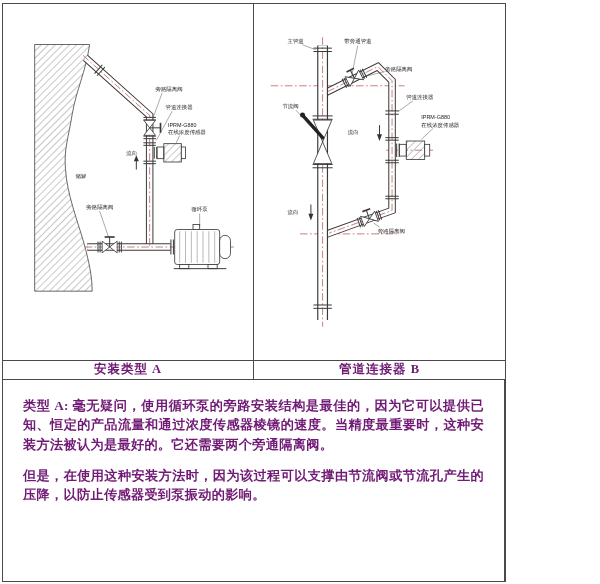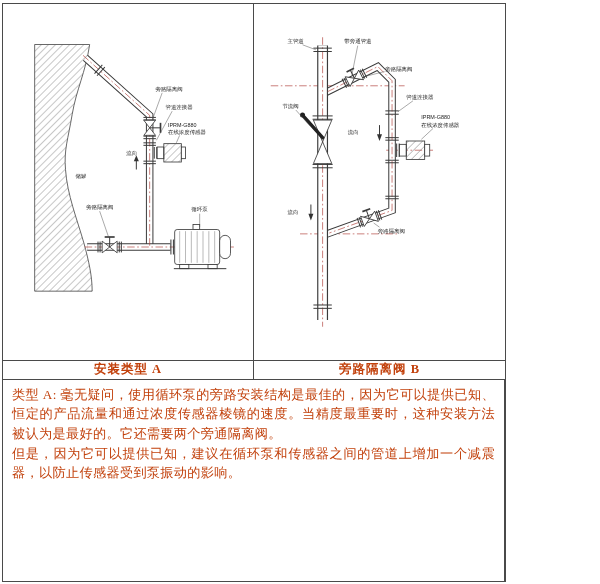--- a/index.html
+++ b/index.html
@@ -4,42 +4,42 @@
 <style>
   :root{
     --line:#3a3a3a;
     --centerline:#b1403a;
     --border:#4a4a4a;
     --label:#1b1b1b;
   }
   html,body{margin:0;padding:0;background:#fff;}
   .page{
     width:508px;height:584px;position:relative;background:#fff;
-    font-family:"Liberation Serif","DejaVu Serif",serif;color:#c2410c;
+    font-family:"Liberation Serif","DejaVu Serif",serif;color:#701a75;
     overflow:hidden;
   }
   .sheet{
     position:absolute;top:3px;left:2px;right:2px;bottom:2px;
     border:1px solid var(--border);
     display:flex;flex-direction:column;box-sizing:border-box;
   }
   .row-diagrams{height:356px;display:flex;flex:0 0 auto;}
   .row-titles{
     height:18px;flex:0 0 auto;display:flex;
     border-top:1px solid var(--border);border-bottom:1px solid var(--border);
   }
   .row-texts{flex:1 1 auto;display:flex;}
   .cell{flex:1 1 50%;position:relative;box-sizing:border-box;min-width:0;}
   .cell.left{border-right:1px solid var(--border);}
   .title-cell{
     text-align:center;line-height:17px;font-size:12.5px;font-weight:bold;
     letter-spacing:1px;
   }
   .text-cell{padding:4px 8px 0 8px;font-size:13.2px;line-height:19.3px;}
-  .text-cell p{margin:1px;text-align:justify;letter-spacing:0.3px;}
+  .text-cell p{margin:12px;text-align:justify;letter-spacing:0.3px;font-weight:bold;}
   svg{display:block;}
   svg text{font-family:"Liberation Sans","DejaVu Sans",sans-serif;font-size:6.5px;fill:var(--label);}
   .pipe-o{fill:none;stroke:var(--line);stroke-width:9;}
   .pipe-i{fill:none;stroke:#fff;stroke-width:6.6;}
   .pipe2-o{fill:none;stroke:var(--line);stroke-width:13;}
   .pipe2-i{fill:none;stroke:#fff;stroke-width:10.2;}
   .cl{fill:none;stroke:var(--centerline);stroke-width:0.8;stroke-dasharray:9 3 2 3;}
   .fit{stroke:var(--line);stroke-width:1.2;}
   .sym{fill:#fff;stroke:var(--line);stroke-width:1;}
   .leader{fill:none;stroke:#555;stroke-width:0.6;}
@@ -284,24 +284,24 @@
 
             <path class="leader" d="M150,233 L143,228"></path>
             <text x="148" y="240">旁路隔离阀</text>
           </g>
         </svg>
       </div>
     </div>
 
     <div class="row-titles">
       <div class="cell left title-cell">安装类型 A</div>
-      <div class="cell title-cell">旁路隔离阀 B</div>
+      <div class="cell title-cell">管道连接器 B</div>
     </div>
 
     <div class="row-texts">
       <div class="cell left text-cell">
         <p>类型 A: 毫无疑问，使用循环泵的旁路安装结构是最佳的，因为它可以提供已知、恒定的产品流量和通过浓度传感器棱镜的速度。当精度最重要时，这种安装方法被认为是最好的。它还需要两个旁通隔离阀。</p>
-        <p>但是，因为它可以提供已知，建议在循环泵和传感器之间的管道上增加一个减震器，以防止传感器受到泵振动的影响。</p>
+        <p>但是，在使用这种安装方法时，因为该过程可以支撑由节流阀或节流孔产生的压降，以防止传感器受到泵振动的影响。</p>
       </div>
     </div>
 
   </div>
 </div>
 
 </body></html>

